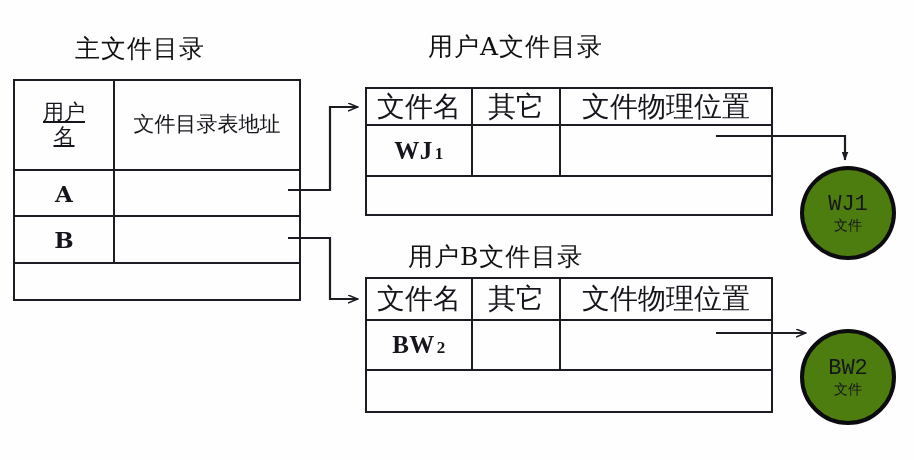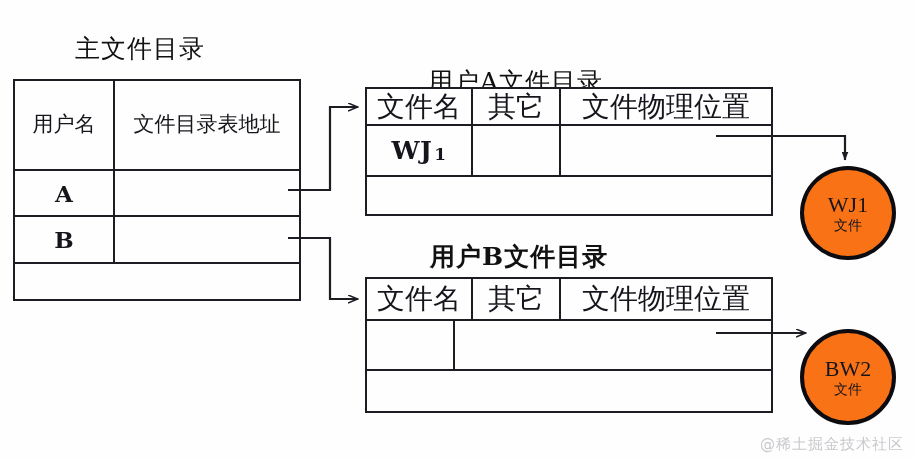--- a/index.html
+++ b/index.html
@@ -47,34 +47,34 @@
     color: #15151c;
     overflow: hidden;
   }
   .tcell.vsplit {
     border-right: 2px solid #1c1c22;
   }
   
   .cn-head { font-size: 21px; line-height: 1.12; }
   .cn-user { font-size: 23px; font-weight: 700; }
   .sub-head { font-size: 28px; }
-  .file-name { font-size: 25px; font-weight: 700; letter-spacing: 0.5px; }
+  .file-name { font-size: 25px; font-weight: 700; letter-spacing: 0.5px; font-family: Liberation Serif, serif; }
   .file-name .sub { font-size: 17px; vertical-align: baseline; position: relative; top: 3px; padding-left: 2px;}
 
   .circle {
     position: absolute;
     border: 4px solid #0c0c10;
     border-radius: 50%;
     box-sizing: border-box;
     display: flex;
     flex-direction: column;
     align-items: center;
     justify-content: center;
-    background: #f97316;
-    font-family: Liberation Serif, serif;
+    background: #4d7c0f;
+    font-family: Liberation Mono, monospace;
     color: #15151c;
   }
   .circle .c-line1 { font-size: 22px; line-height: 1.15; }
   .circle .c-line2 { font-size: 14px; line-height: 1.15; }
 
   svg.wires {
     position: absolute;
     left: 0; top: 0;
     width: 914px;
     height: 460px;
@@ -90,26 +90,26 @@
     letter-spacing: 1px;
     white-space: nowrap;
   }
 </style>
 </head>
 <body>
 
 <div id="canvas">
 
   <div class="title" style="left:75px; top:32px;">主文件目录</div>
-  <div class="title" style="left:428px; top:30px;margin-top:35px;">用户A文件目录</div>
-  <div class="title" style="left:430px; top:240px;font-weight:bold;">用户B文件目录</div>
+  <div class="title" style="left:428px; top:30px;">用户A文件目录</div>
+  <div class="title" style="left:408px; top:240px;">用户B文件目录</div>
 
   <div class="tbl" style="left:13px; top:79px; width:288px; height:222px;">
     <div class="trow divider" style="height:90px;">
-      <div class="tcell vsplit cn-head" style="width:100px; height:100%; padding:0 12px;">用户名</div>
+      <div class="tcell vsplit cn-head" style="width:100px; height:100%; padding:0 22px;text-decoration:underline;">用户名</div>
       <div class="tcell cn-head" style="width:184px; height:100%; padding:0 18px;">文件目录表地址</div>
     </div>
     <div class="trow divider" style="height:46px;">
       <div class="tcell vsplit cn-user" style="width:100px; height:100%;">A</div>
       <div class="tcell" style="width:184px; height:100%;"></div>
     </div>
     <div class="trow divider" style="height:47px;">
       <div class="tcell vsplit cn-user" style="width:100px; height:100%;">B</div>
       <div class="tcell" style="width:184px; height:100%;"></div>
     </div>
@@ -137,20 +137,24 @@
     </div>
   </div>
 
   <div class="tbl" style="left:365px; top:277px; width:408px; height:136px;">
     <div class="trow divider" style="height:42px;">
       <div class="tcell vsplit sub-head" style="width:106px; height:100%;">文件名</div>
       <div class="tcell vsplit sub-head" style="width:88px; height:100%;">其它</div>
       <div class="tcell sub-head" style="width:210px; height:100%;">文件物理位置</div>
     </div>
     <div class="trow divider" style="height:50px;">
+      <div class="tcell vsplit file-name" style="width:106px; height:100%;">
+          <span>BW</span>
+          <span class="sub">2</span>
+        </div>
       <div class="tcell vsplit" style="width:88px; height:100%;"></div>
       <div class="tcell" style="width:210px; height:100%;"></div>
     </div>
     <div class="trow" style="height:40px;">
       <div class="tcell" style="width:404px; height:100%;"></div>
     </div>
   </div>
 
   <svg class="wires" viewBox="0 0 914 460">
     <defs>
@@ -174,15 +178,14 @@
   <div class="circle" style="left:800px; top:166px; width:96px; height:94px;">
     <div class="c-line1">WJ1</div>
     <div class="c-line2">文件</div>
   </div>
 
   <div class="circle" style="left:800px; top:329px; width:96px; height:96px;">
     <div class="c-line1">BW2</div>
     <div class="c-line2">文件</div>
   </div>
 
-  <div class="watermark">@稀土掘金技术社区</div>
 
 </div>
 
 </body></html>

